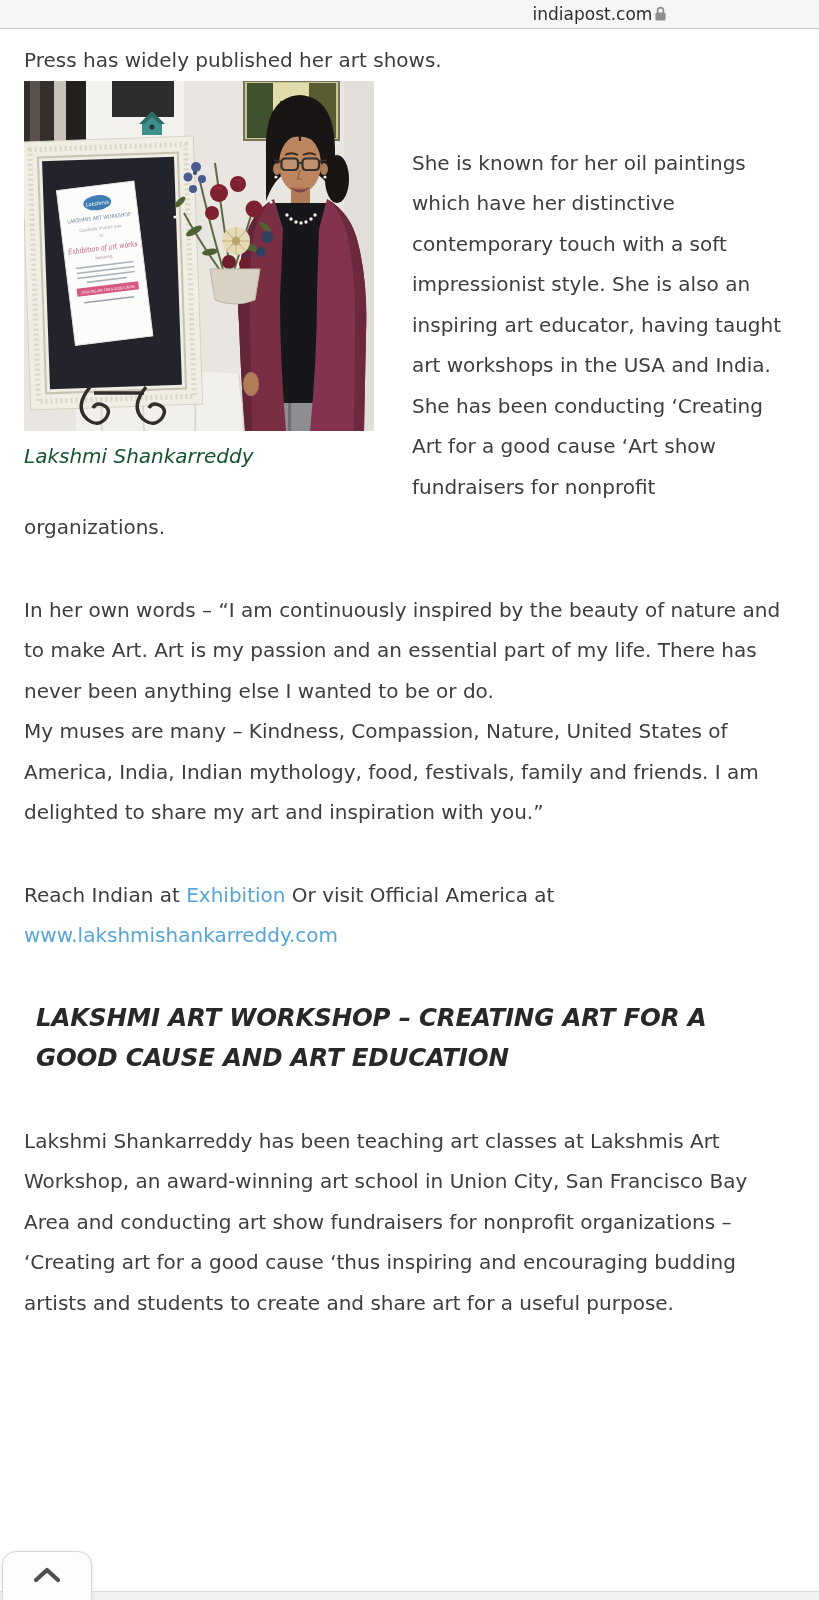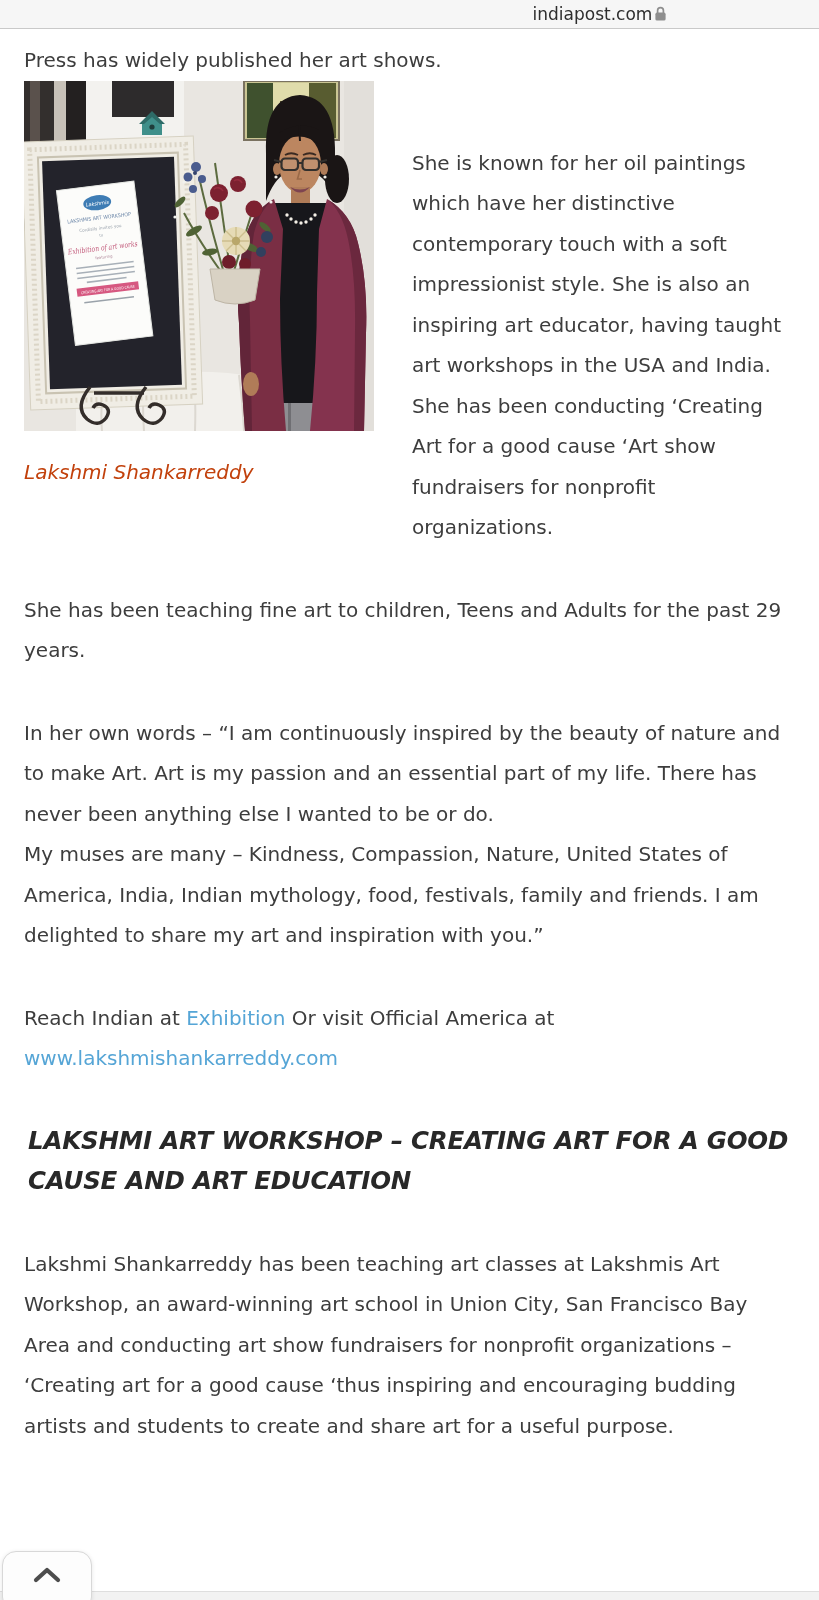--- a/index.html
+++ b/index.html
@@ -23,27 +23,27 @@
   .body-text {
     font-size:20px; line-height:40.5px; color:#3d3d3d;
     margin:42px 0; max-width:772px;
   }
   .intro { margin:11px 0 0 0; }
   .side-para { margin-top:62px; }
   .clear-left { clear:left; }
   figure { float:left; width:350px; margin:0 38px 30px 0; }
   figure svg { display:block; }
   figcaption {
-    margin-top:28px; font-style:italic; font-size:20px;
-    line-height:26px; color:#c2410c;
+    margin-top:12px; font-style:italic; font-size:20px;
+    line-height:26px; color:#14532d;
   }
   a.link { color:#55a5d6; text-decoration:none; cursor:pointer; }
   h2.section-heading {
     font-size:24.5px; line-height:40.5px; font-weight:bold; font-style:italic;
-    color:#282828; margin:42px 4px; max-width:772px; letter-spacing:-0.2px;
+    color:#282828; margin:42px 12px; max-width:772px; letter-spacing:-0.2px;
   }
   
   .bottom-strip {
     position:absolute; left:0; right:0; bottom:0; height:9px;
     background:#f2f2f2; border-top:1px solid #dedede; z-index:5;
   }
   .scroll-top {
     position:absolute; left:2px; top:1551px; width:90px; height:60px;
     background:#fdfdfd; border:1px solid #d8d8d8; border-radius:14px;
     box-shadow:0 1px 4px rgba(0,0,0,0.10);
@@ -225,21 +225,20 @@
           <circle cx="151" cy="136" r="1.6" fill="#f2f2ee"></circle>
           <circle cx="247" cy="121" r="1.6" fill="#f2f2ee"></circle>
           <path d="M186,188 L236,188 L231,219 Q211,227 191,219 Z" fill="#d9d2c4" stroke="#bdb5a5" stroke-width="1"></path>
         </g>
       </svg>
       <figcaption>Lakshmi Shankarreddy</figcaption>
     </figure>
 
     <p class="body-text side-para">She is known for her oil paintings which have her distinctive contemporary touch with a soft impressionist style. She is also an inspiring art educator, having taught art workshops in the USA and India. She has been conducting ‘Creating Art for a good cause ‘Art show fundraisers for nonprofit organizations.</p>
 
-    <p class="body-text clear-left">She has been teaching fine art to children, Teens and Adults for the past 29 years.</p>
 
     <p class="body-text"><span>In her own words – “I am continuously inspired by the beauty of nature and to make Art. Art is my passion and an essential part of my life. There has never been anything else I wanted to be or do.</span><br><span>My muses are many – Kindness, Compassion, Nature, United States of America, India, Indian mythology, food, festivals, family and friends. I am delighted to share my art and inspiration with you.”</span></p>
 
     <p class="body-text">
       <span>Reach Indian at</span>
       <a class="link">Exhibition</a>
       <span>Or visit Official America at</span>
       <a class="link">www.lakshmishankarreddy.com</a>
     </p>
 

